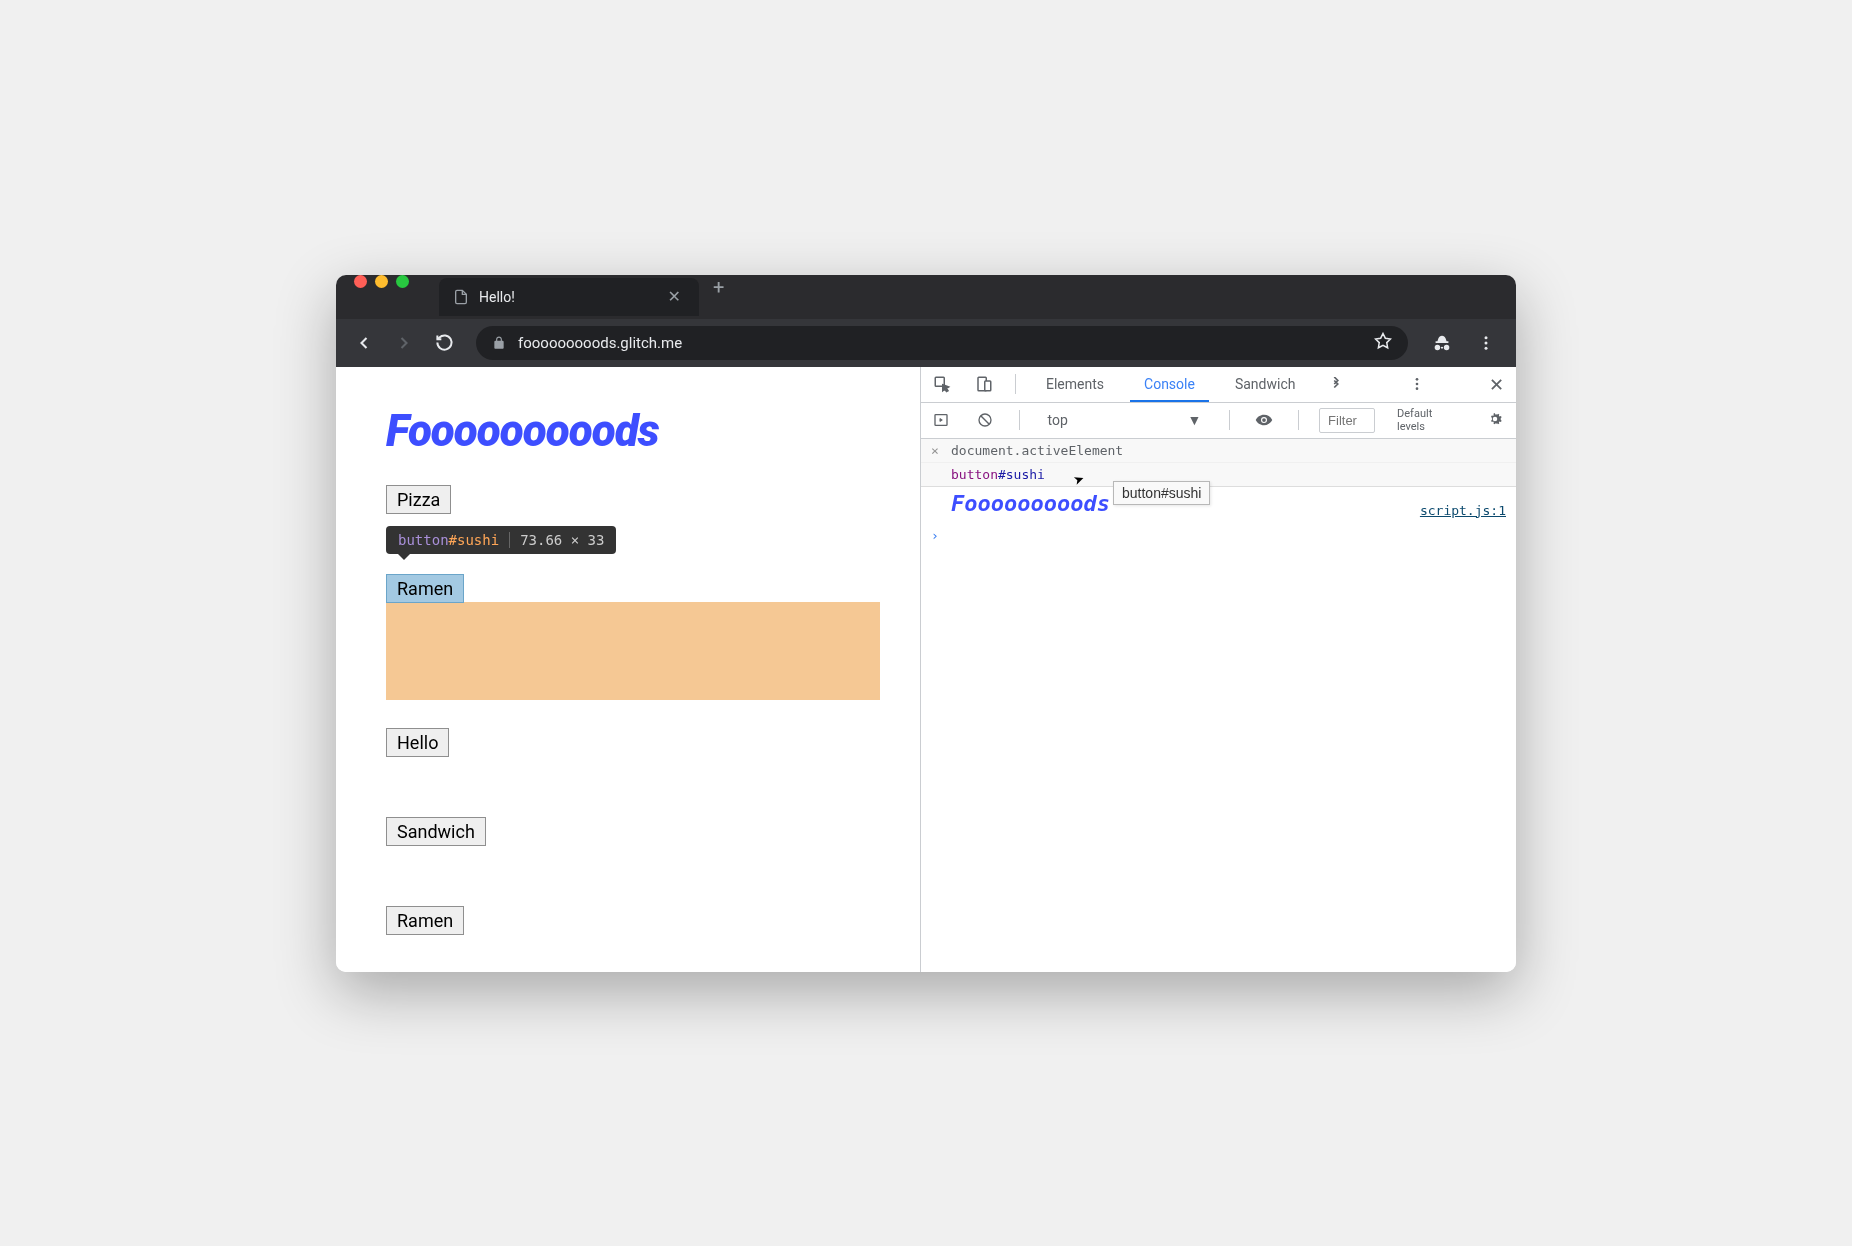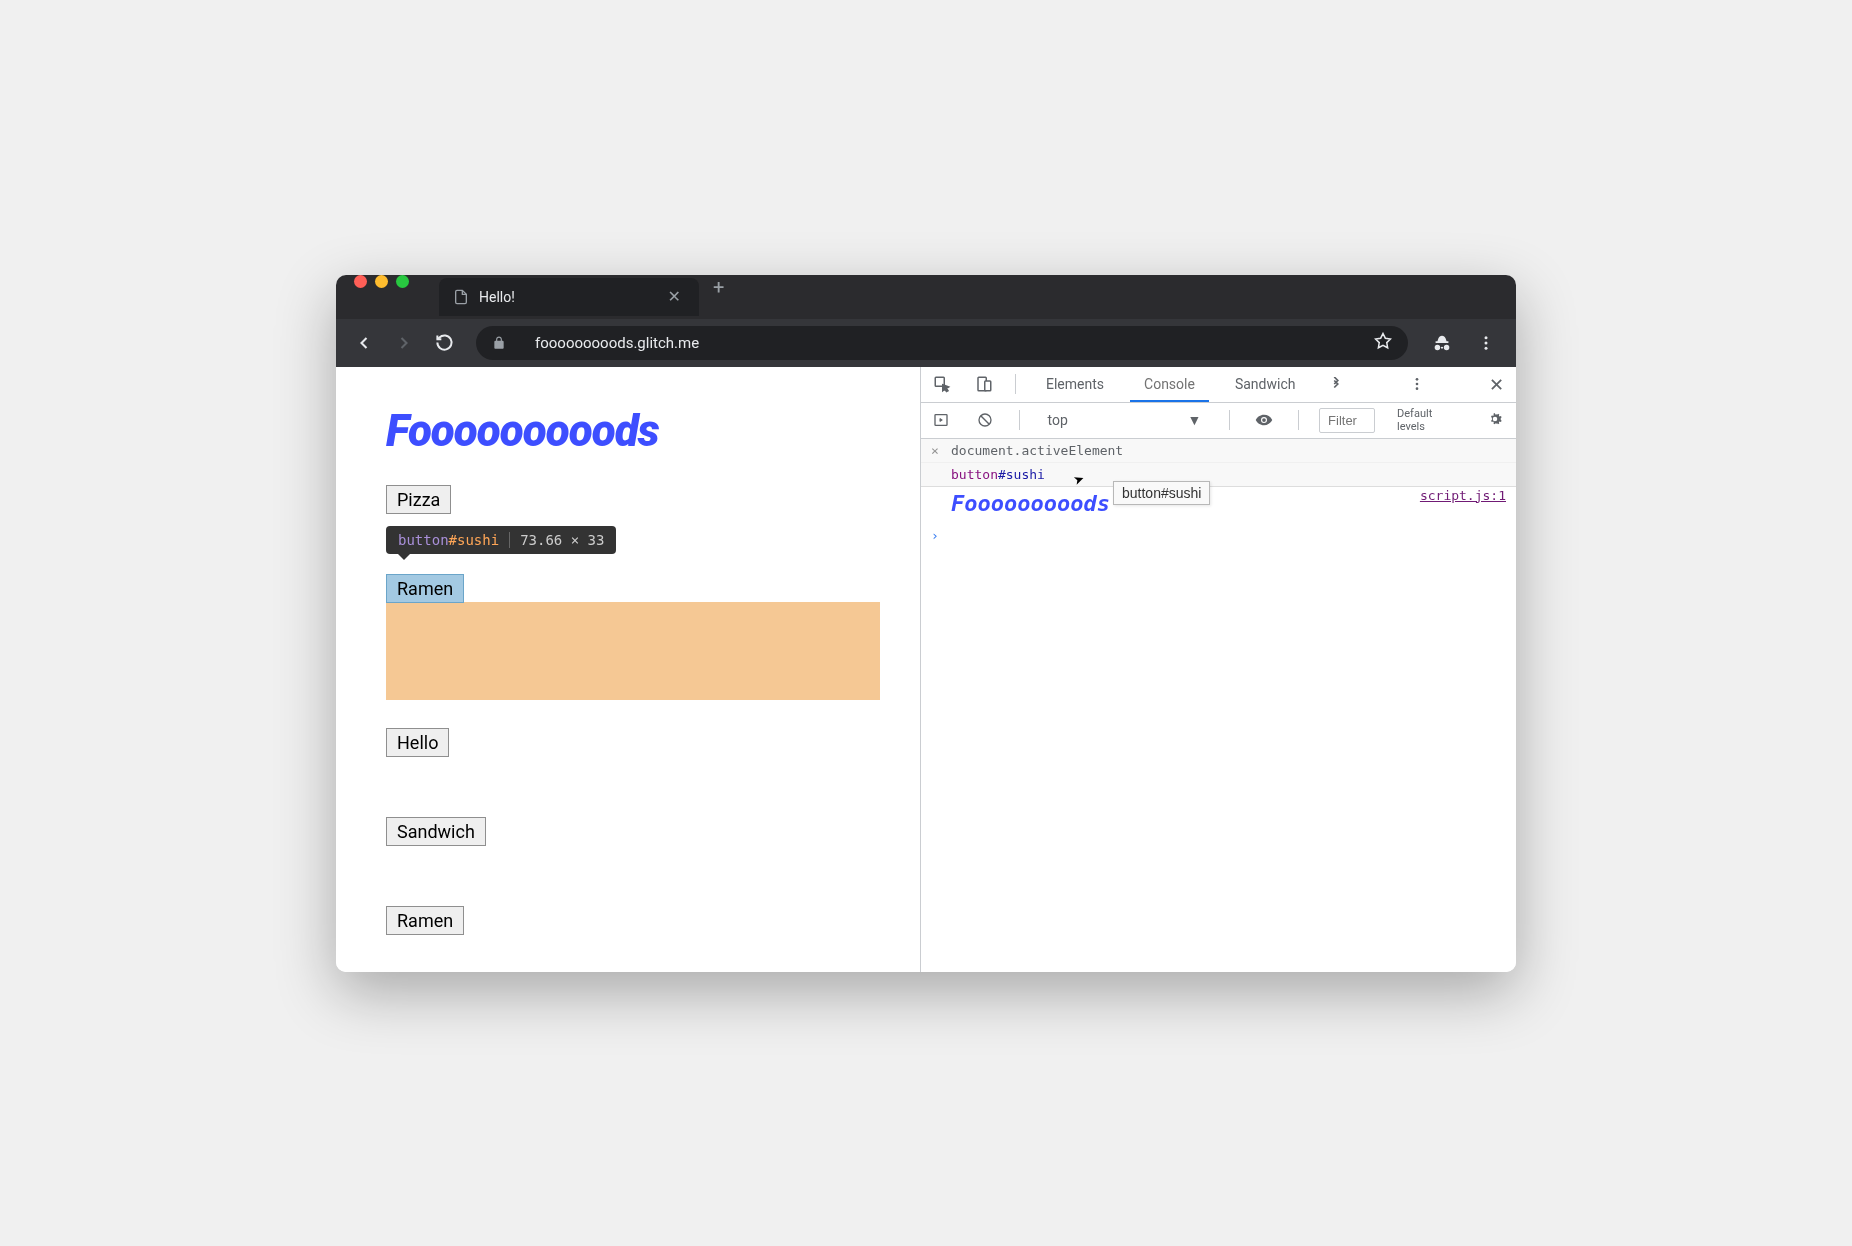--- a/index.html
+++ b/index.html
@@ -96,21 +96,21 @@
     .address-bar {
       flex: 1;
       background: #202124;
       border-radius: 20px;
       height: 34px;
       display: flex;
       align-items: center;
       padding: 0 16px;
       color: #e8eaed;
       font-size: 15px;
-      gap: 29px;
+      gap: 12px;
       margin: 0 8px;
     }
     .lock-icon {
       color: #9aa0a6;
       display: flex;
     }
     .star-icon {
       color: #e8eaed;
       margin-left: auto;
       cursor: pointer;
@@ -241,21 +241,21 @@
       background: #cacdd1;
       margin: 0 4px;
     }
     .dt-tab {
       padding: 8px 14px;
       color: #5f6368;
       cursor: pointer;
       font-size: 14px;
     }
     .dt-tab.active {
-      color: #737373;
+      color: #3b82f6;
       border-bottom: 2px solid #1a73e8;
       margin-bottom: -1px;
     }
     .dt-close {
       margin-left: auto;
       color: #5f6368;
       cursor: pointer;
       font-size: 18px;
       padding: 0 6px;
     }
@@ -331,23 +331,23 @@
     }
     .log-title {
       color: #3d4eff;
       font-style: italic;
       font-weight: 700;
       font-size: 22px;
     }
     .log-source {
       position: absolute;
       right: 10px;
-      top: 1px;
+      top: 16px;
       text-decoration: underline;
-      color: #701a75;
+      color: #0c4a6e;
       font-size: 13px;
     }
     .prompt-row {
       padding: 4px 10px;
       display: flex;
     }
     .prompt-marker {
       color: #367cf1;
       width: 20px;
     }

